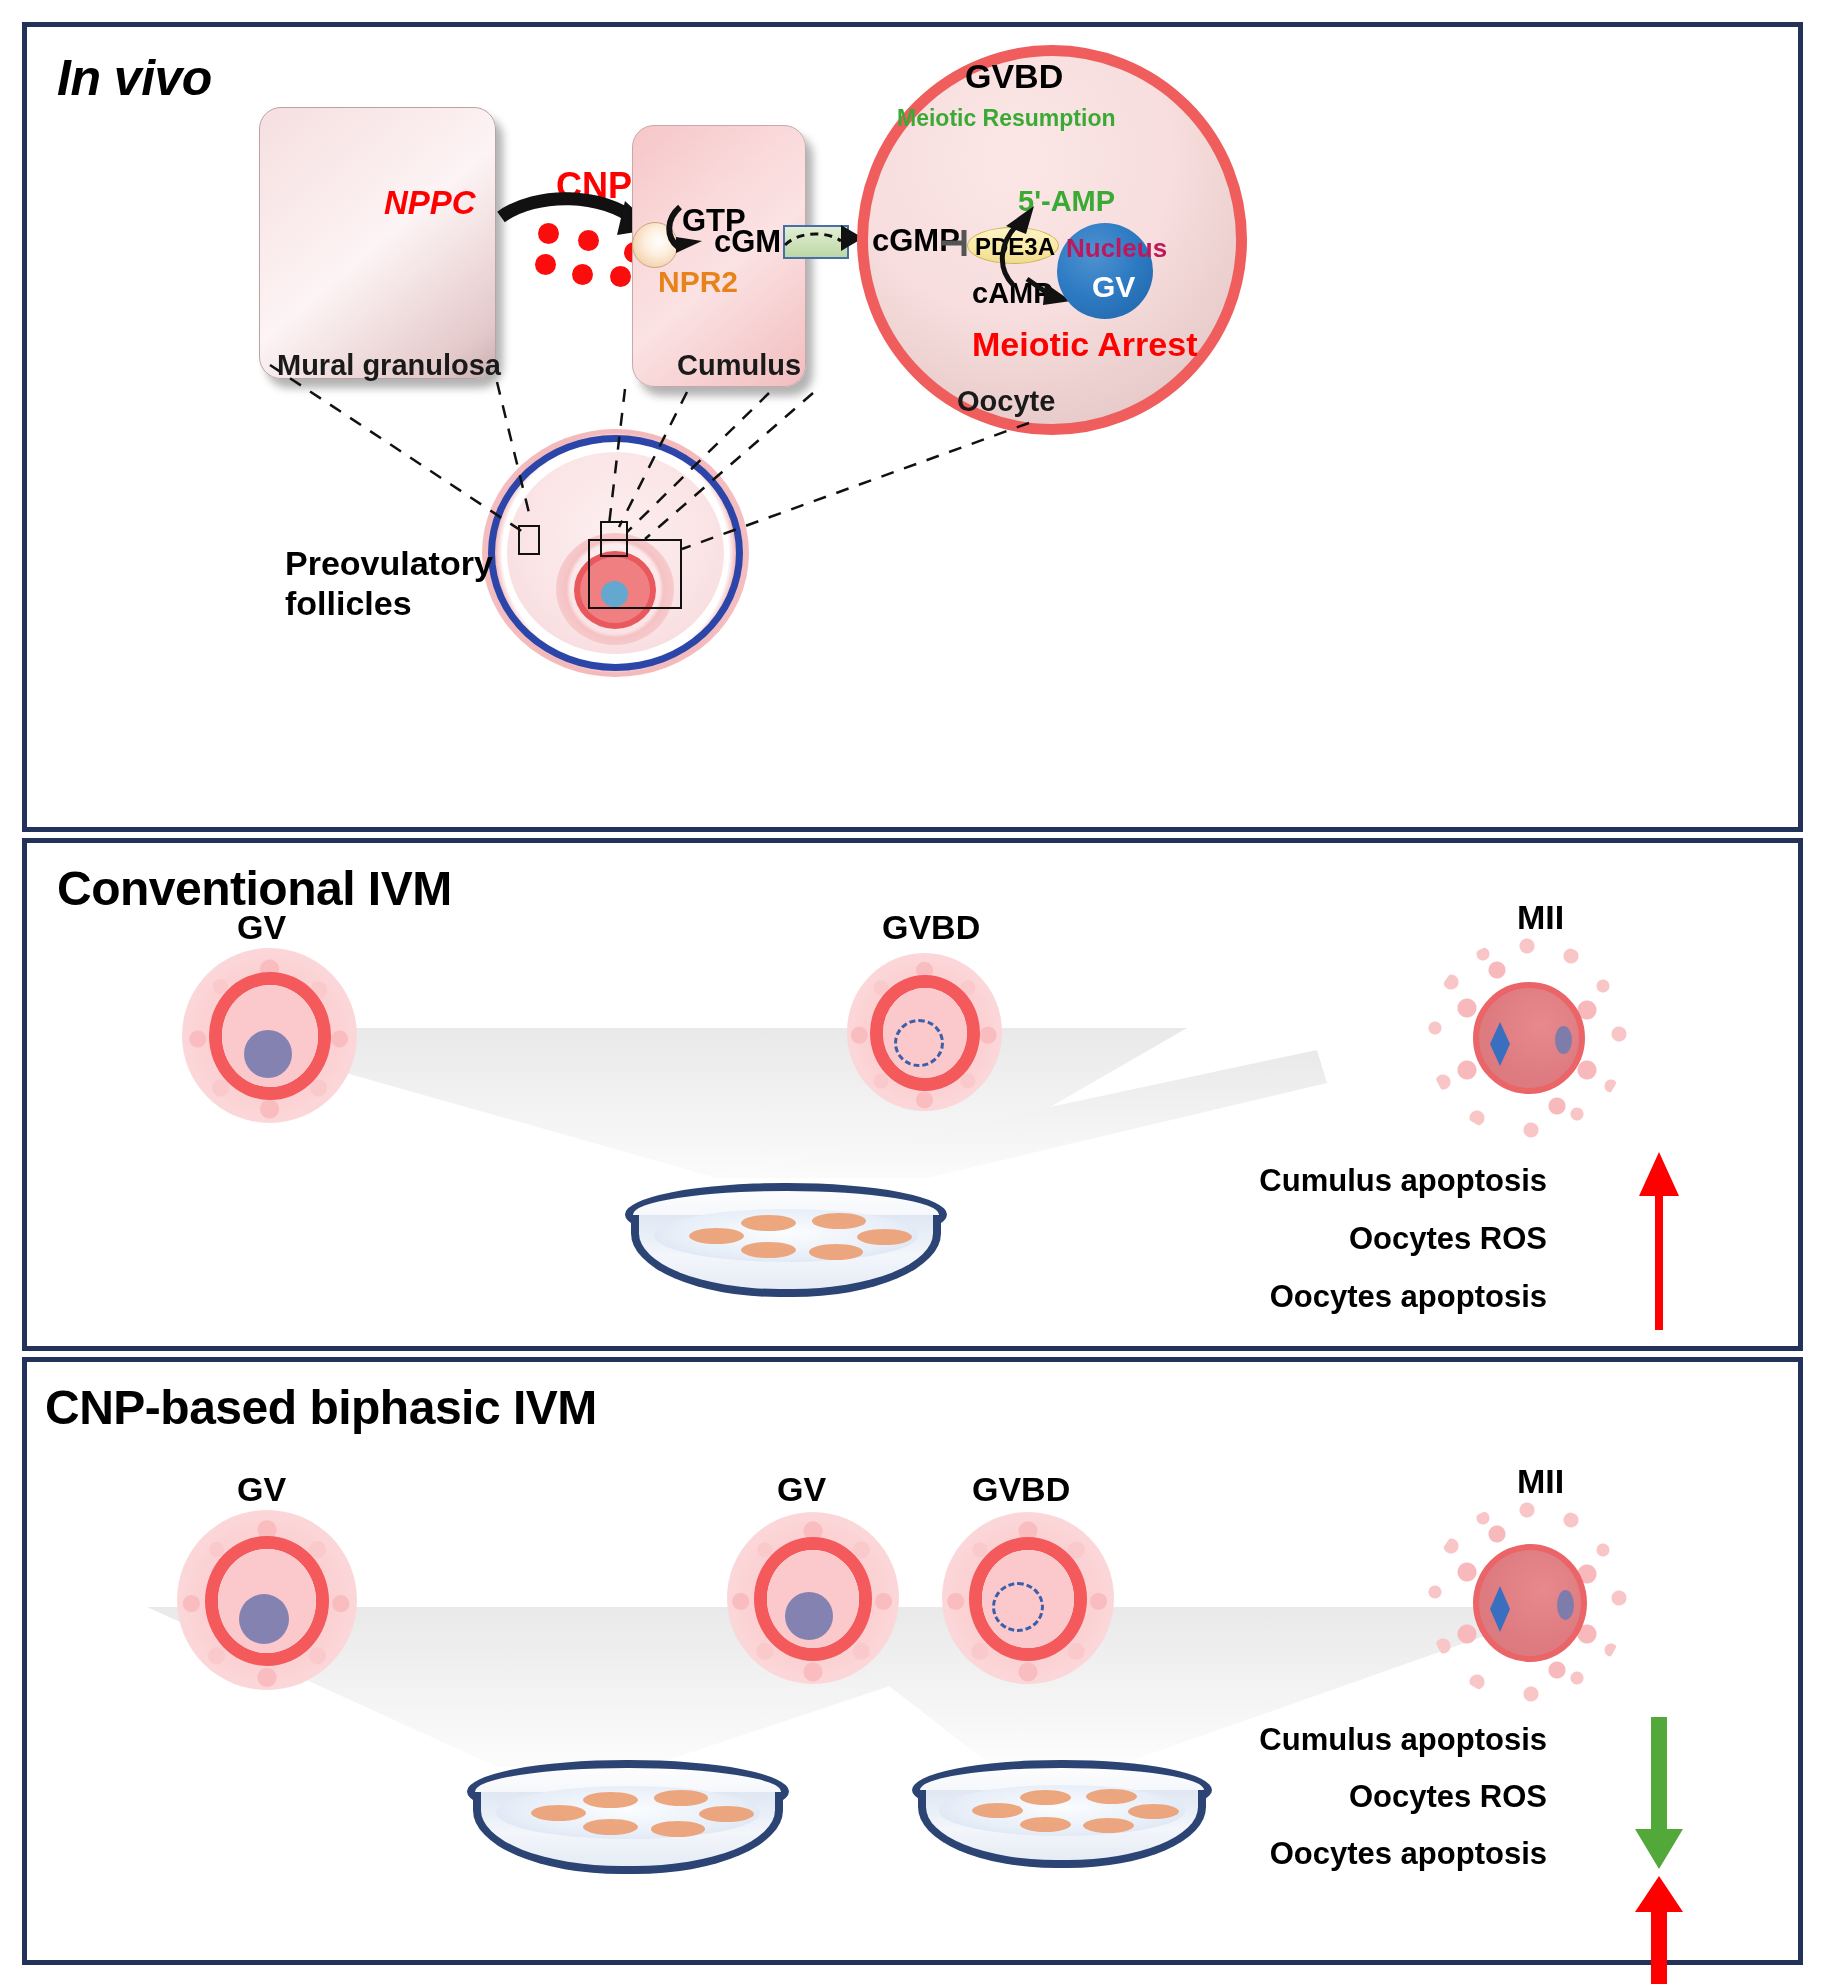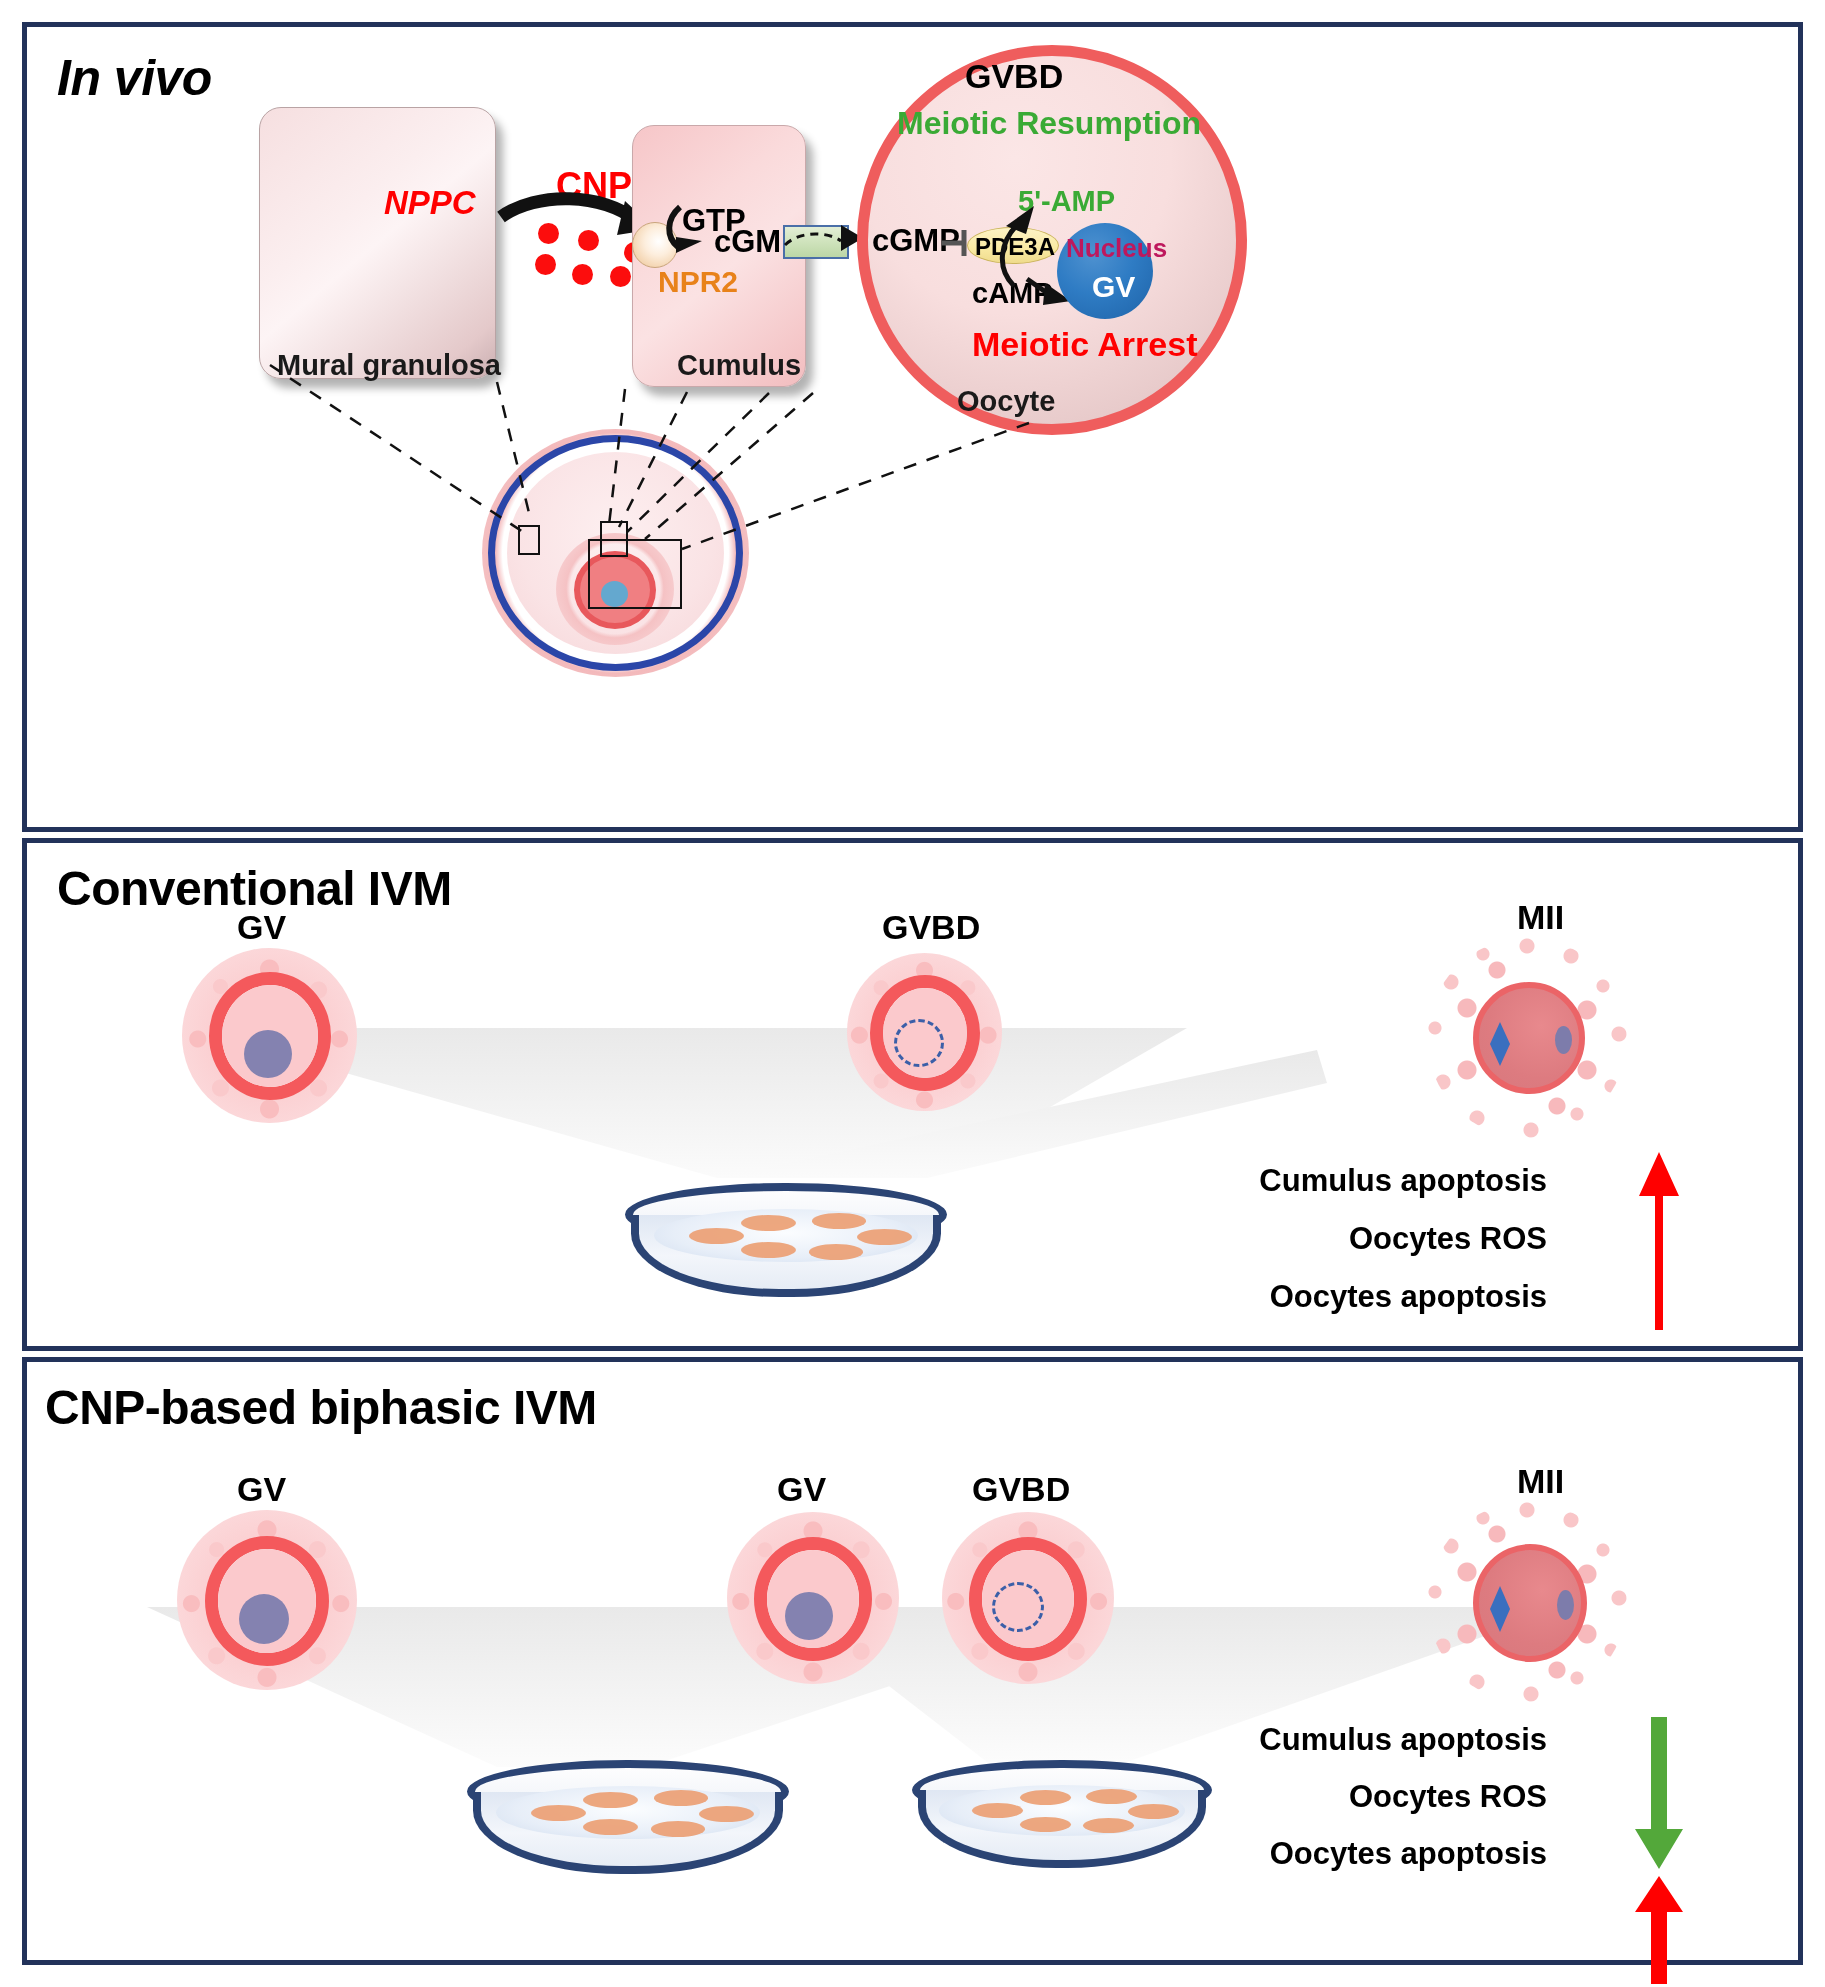--- a/index.html
+++ b/index.html
@@ -71,21 +71,21 @@
   .cnp-dot{position:absolute;width:21px;height:21px;border-radius:50%;background:#fc0d0d;}
 
   
   #oocyte-circle{
     position:absolute;left:830px;top:18px;width:390px;height:390px;border-radius:50%;
     border:11px solid #ef5d5d;
     background:radial-gradient(circle at 40% 28%,#fbe6e6 0%,#f8dede 45%,#e8cbcb 78%,#d5b9b9 100%);
     box-sizing:border-box;
   }
   #lbl-gvbd-top{left:938px;top:30px;font-size:34px;font-weight:bold;color:#000;}
-  #lbl-meiotic-res{left:870px;top:78px;font-size:32px;font-weight:bold;color:#3aaa35;}
+  #lbl-meiotic-res{left:870px;top:78px;font-size:23px;font-weight:bold;color:#3aaa35;}
   #lbl-meiotic-arr{left:945px;top:298px;font-size:34px;font-weight:bold;color:#ff0000;}
   #lbl-oocyte{left:930px;top:358px;font-size:29px;font-weight:bold;color:#1a1a1a;}
   #lbl-5amp{left:991px;top:158px;font-size:29px;font-weight:bold;color:#3aaa35;}
   #lbl-cgmp-oo{left:845px;top:196px;font-size:31px;font-weight:bold;color:#000;}
   #lbl-camp{left:945px;top:250px;font-size:29px;font-weight:bold;color:#000;}
   #lbl-nucleus{left:1039px;top:206px;font-size:26px;font-weight:bold;color:#be185d;}
   #lbl-gv{left:1065px;top:243px;font-size:30px;font-weight:bold;color:#fff;}
 
   #gv-nucleus{
     position:absolute;left:1030px;top:196px;width:96px;height:96px;border-radius:50%;
@@ -268,20 +268,22 @@
         <line x1="243" y1="338" x2="496" y2="505"></line>
         <line x1="470" y1="355" x2="503" y2="490"></line>
         <line x1="598" y1="362" x2="582" y2="498"></line>
         <line x1="660" y1="365" x2="592" y2="500"></line>
         <line x1="742" y1="366" x2="600" y2="505"></line>
         <line x1="786" y1="366" x2="618" y2="512"></line>
         <line x1="1002" y1="396" x2="655" y2="522"></line>
       </g>
     </svg>
 
+    <div class="lbl b" id="lbl-preovulatory">Preovulatory
+follicles</div>
   </div>
 
   <div class="panel" id="panel-conv">
 
     <div class="panel-title" id="title-conv">Conventional IVM</div>
 
     <svg class="funnel" style="left:0;top:185px;width:1771px;height:165px">
       <defs>
         <linearGradient id="gfun1" x1="0" y1="0" x2="0" y2="1">
           <stop offset="0" stop-color="#e9e9e9"></stop>

